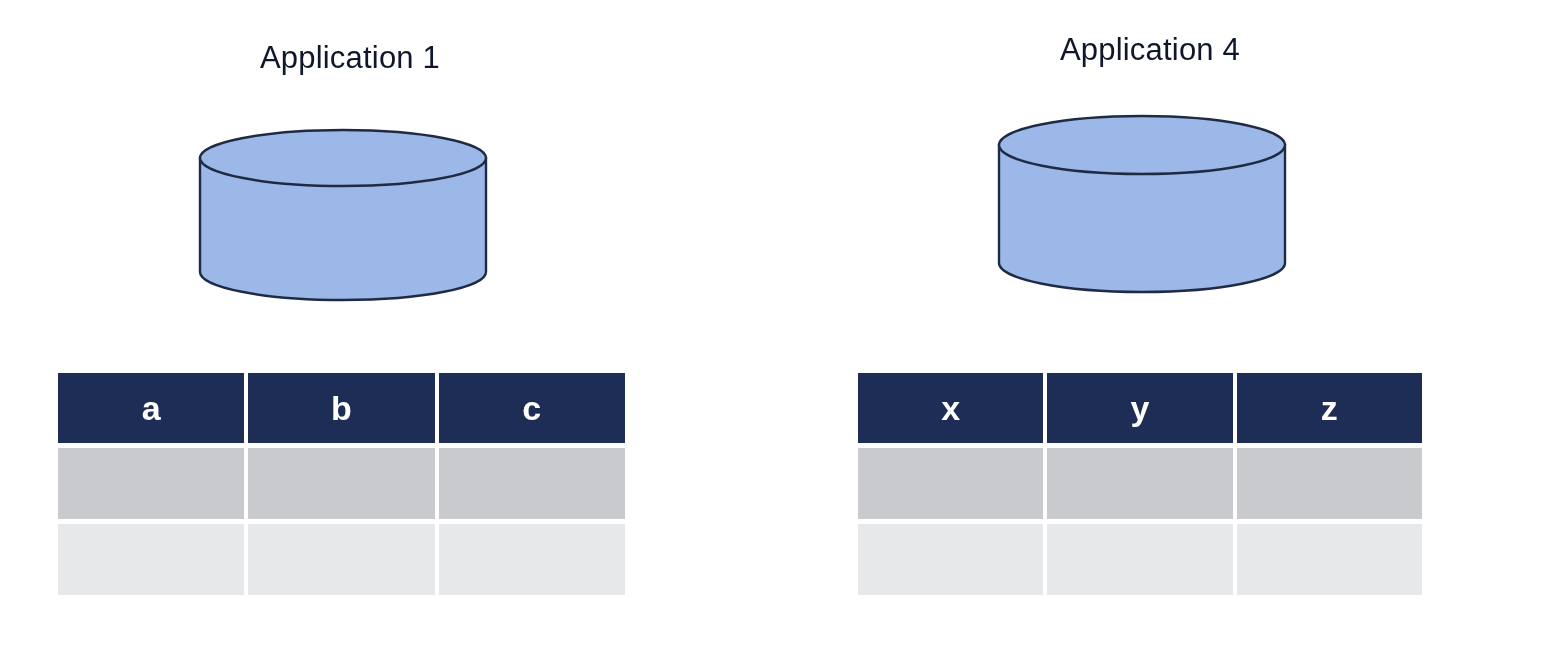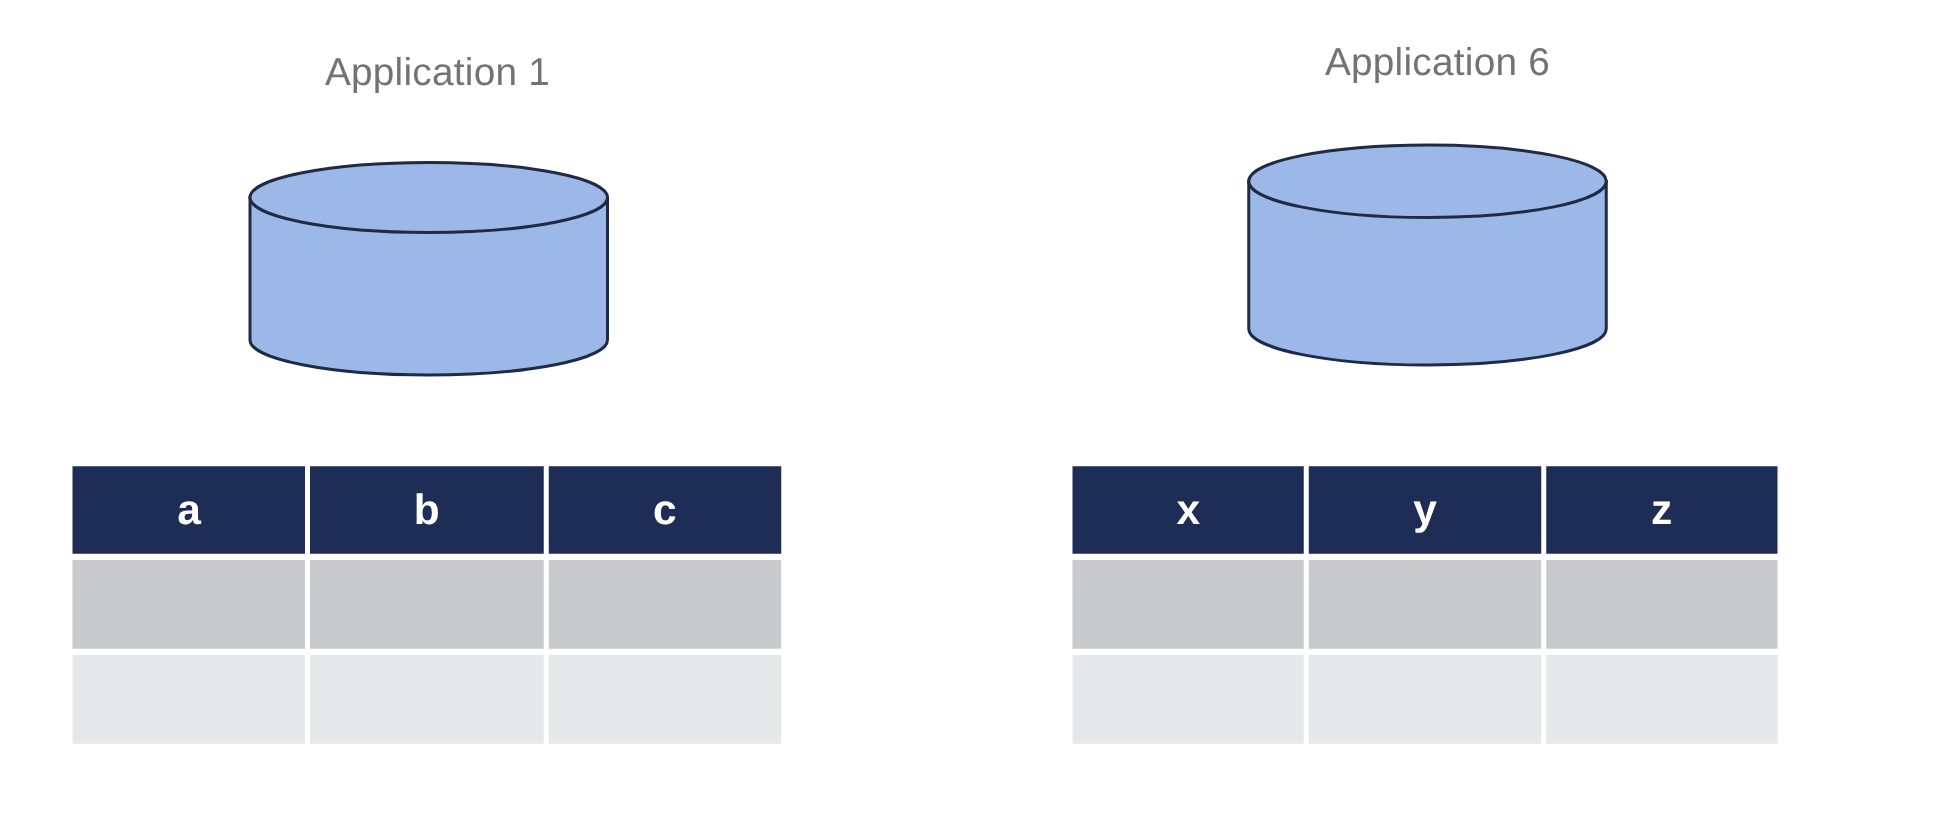--- a/index.html
+++ b/index.html
@@ -29,21 +29,21 @@
   }
   #group-1 { left: 0px;   width: 700px; }
   #group-2 { left: 800px; width: 700px; }
 
   
   .app-title {
     position: absolute;
     text-align: center;
     font-size: 31px;
     font-weight: 400;
-    color: #737373;
+    color: #0f172a;
     letter-spacing: 0.2px;
     white-space: nowrap;
   }
   #group-1 .app-title { left: 58px;  top: 40px; width: 584px; }
   #group-2 .app-title { left: 58px;  top: 32px; width: 584px; }
 
   
   .db-cylinder {
     position: absolute;
   }
@@ -128,21 +128,21 @@
       <div class="table-row body-row-b">
         <div class="table-cell"></div>
         <div class="table-cell"></div>
         <div class="table-cell"></div>
       </div>
     </div>
   </div>
 
   <div class="app-group" id="group-2">
 
-    <div class="app-title">Application 6</div>
+    <div class="app-title">Application 4</div>
 
     <div class="db-cylinder">
       <svg viewBox="0 0 290 180" preserveAspectRatio="none">
         <path d="M 2 31 L 2 149 A 143 29 0 0 0 288 149 L 288 31 Z" fill="#9cb8e8" stroke="#1f2a44" stroke-width="2.4"></path>
         <ellipse cx="145" cy="31" rx="143" ry="29" fill="#9cb8e8" stroke="#1f2a44" stroke-width="2.4"></ellipse>
       </svg>
     </div>
 
     <div class="db-table">
       <div class="table-row header-row">

